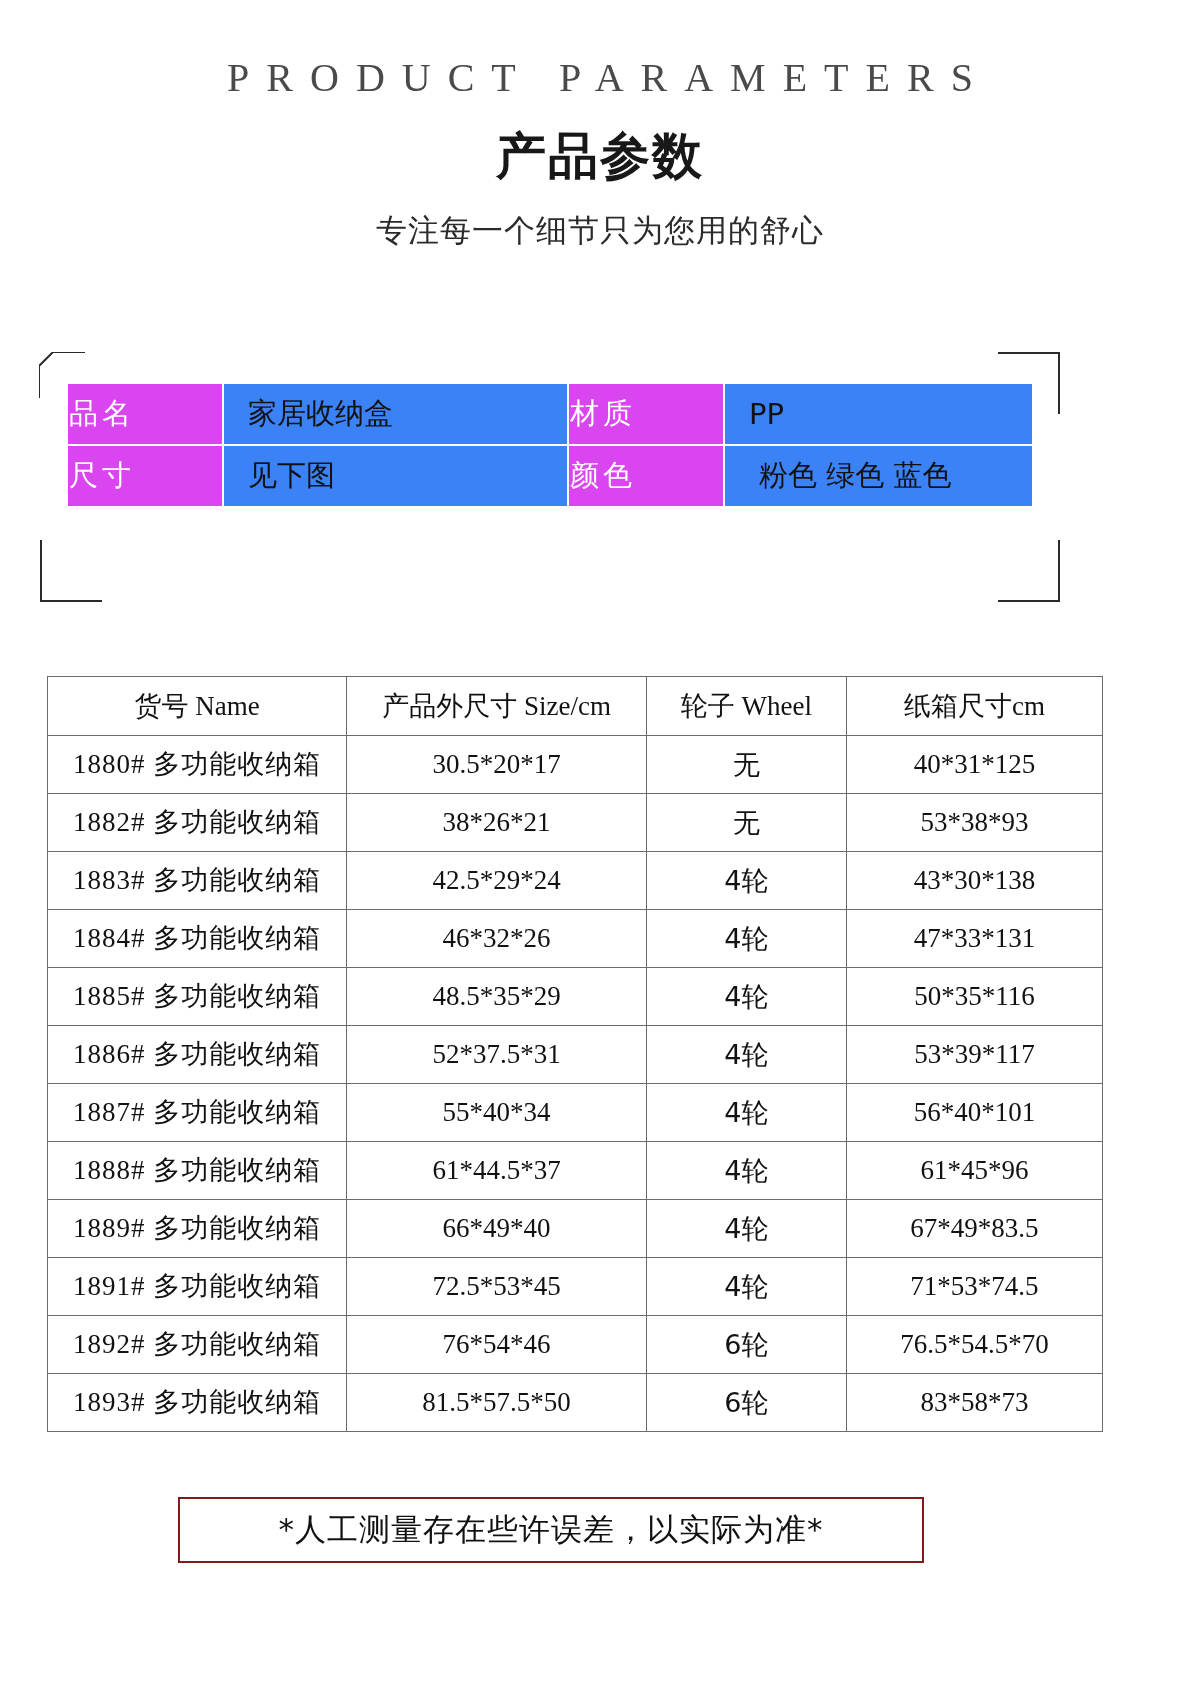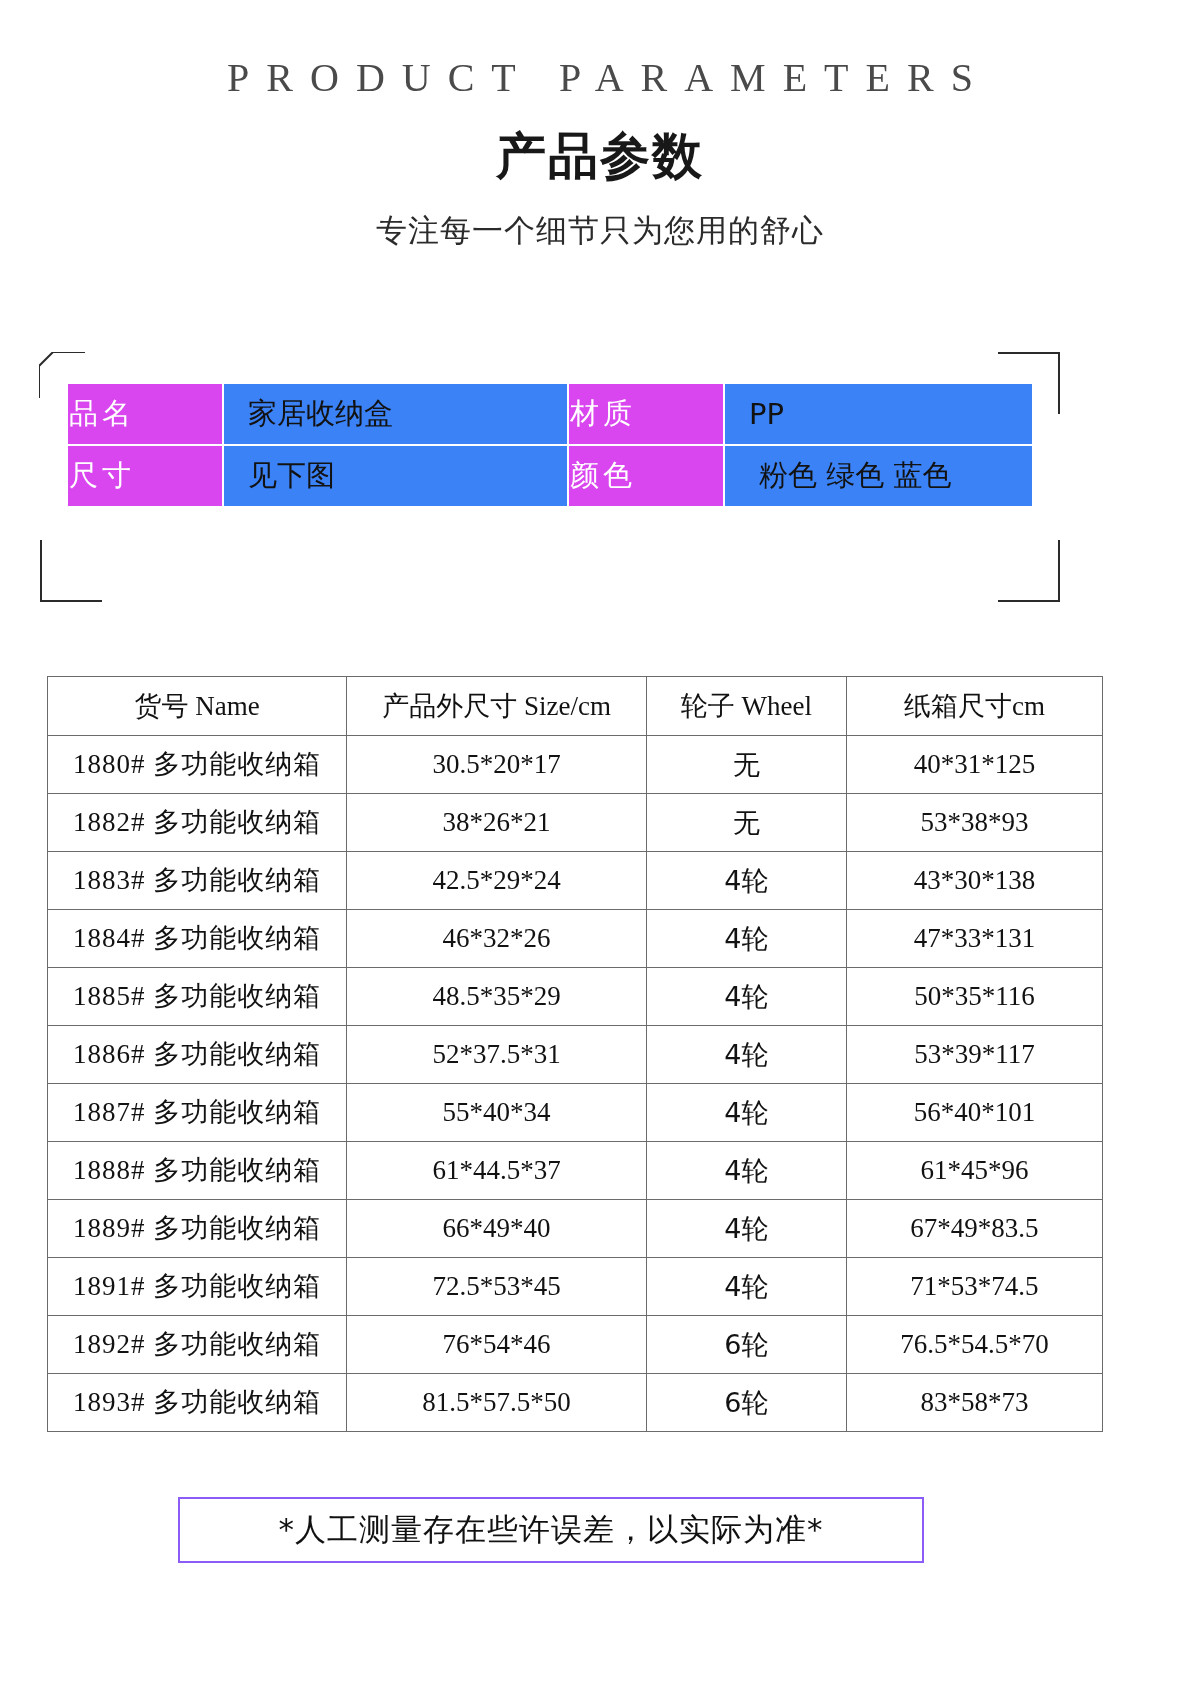--- a/index.html
+++ b/index.html
@@ -142,21 +142,21 @@
     letter-spacing: 1px;
   }
 
   
   .note {
     position: absolute;
     left: 178px;
     top: 1497px;
     width: 742px;
     height: 62px;
-    border: 2px solid #8b5cf6;
+    border: 2px solid #7f1d1d;
     display: flex;
     align-items: center;
     justify-content: center;
     font-family: "DejaVu Sans", sans-serif;
     font-size: 31px;
     color: #111111;
     letter-spacing: 1px;
   }
 </style>
 </head>

